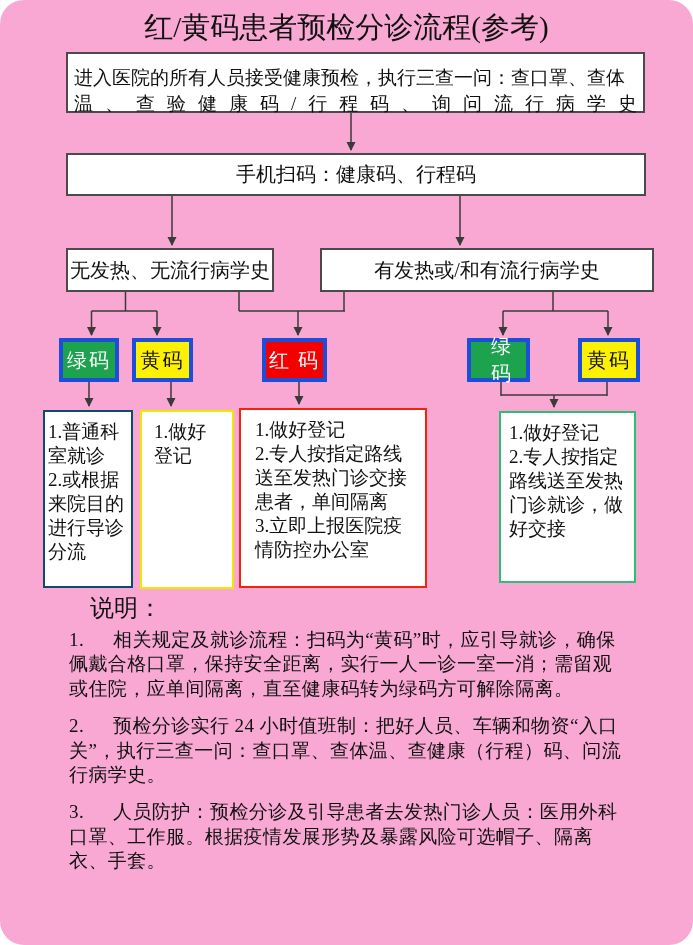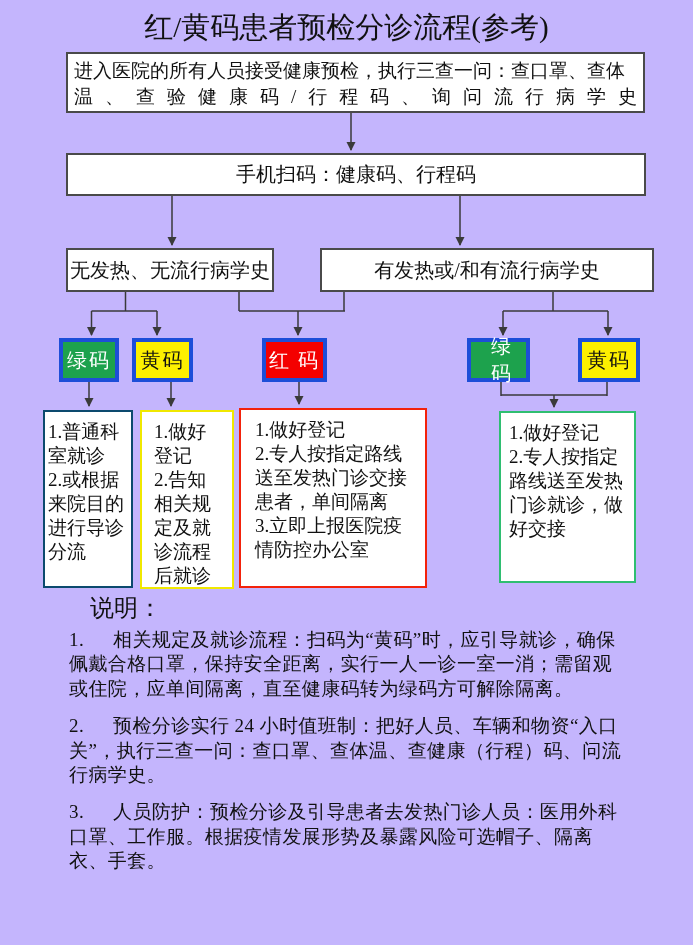--- a/index.html
+++ b/index.html
@@ -1,22 +1,22 @@
 <!DOCTYPE html>
 <html><head>
 <meta charset="utf-8">
 <style>
   html,body{margin:0;padding:0;background:#fff;}
-  #stage{position:relative;width:693px;height:945px;background:#c4b5fd;overflow:hidden;
-         font-family:"Liberation Serif","DejaVu Serif",serif;color:#111;}
+  #stage{position:relative;width:693px;height:945px;background:#f9a8d4;overflow:hidden;
+         font-family:"Liberation Serif","DejaVu Serif",serif;color:#111;border-radius:24px;}
   .title{position:absolute;top:8px;left:0;width:693px;text-align:center;
          font-size:29px;font-weight:400;white-space:nowrap;}
   .fbox{position:absolute;border:2px solid #4a4a4a;box-sizing:border-box;background:#fff;}
   .entry{left:66px;top:52px;width:579px;height:61px;font-size:19px;line-height:26px;
-         padding:4px 6px;}
+         padding:11px 6px;}
   .entry .l2{text-align:justify;text-align-last:justify;-moz-text-align-last:justify;
          text-justify:inter-character;}
   .cbox{display:flex;align-items:center;justify-content:center;}
   .scan{left:66px;top:153px;width:580px;height:43px;font-size:20px;}
   .nofever{left:66px;top:248px;width:208px;height:44px;font-size:20px;}
   .fever{left:320px;top:248px;width:334px;height:44px;font-size:20px;}
   .code{position:absolute;top:338px;height:44px;box-sizing:border-box;border:4px solid #1d4ed8;
         display:flex;align-items:center;justify-content:center;font-size:20px;letter-spacing:2px;}
   .code-green{background:#1da24d;color:#fff;}
   .code-yellow{background:#fdf000;color:#111;}
@@ -96,21 +96,20 @@
   <div id="code-g2" class="code code-green">绿 码</div>
   <div id="code-y2" class="code code-yellow">黄码</div>
 
   <div id="res-a" class="result">
     <div class="ritem">1.普通科室就诊</div>
     <div class="ritem">2.或根据来院目的进行导诊分流</div>
   </div>
 
   <div id="res-b" class="result">
     <div class="ritem">1.做好登记</div>
-    <div class="ritem">2.告知相关规定及就诊流程后就诊</div>
   </div>
 
   <div id="res-c" class="result">
     <div class="ritem">1.做好登记</div>
     <div class="ritem">2.专人按指定路线送至发热门诊交接患者，单间隔离</div>
     <div class="ritem">3.立即上报医院疫情防控办公室</div>
   </div>
 
   <div id="res-d" class="result">
     <div class="ritem">1.做好登记</div>

